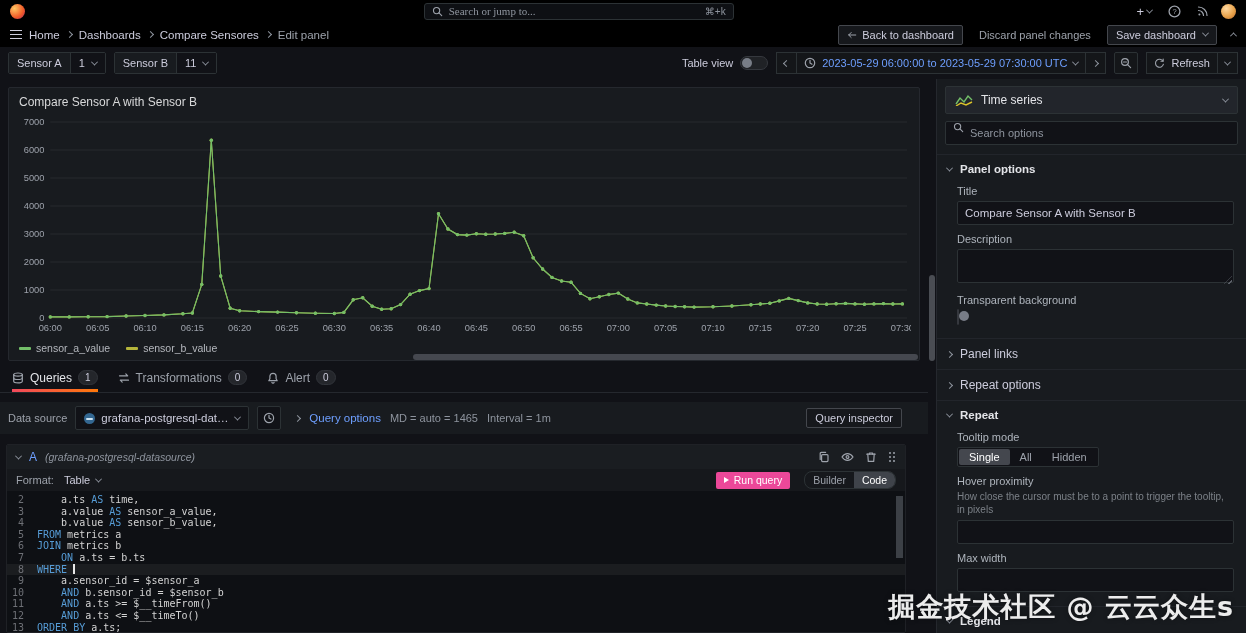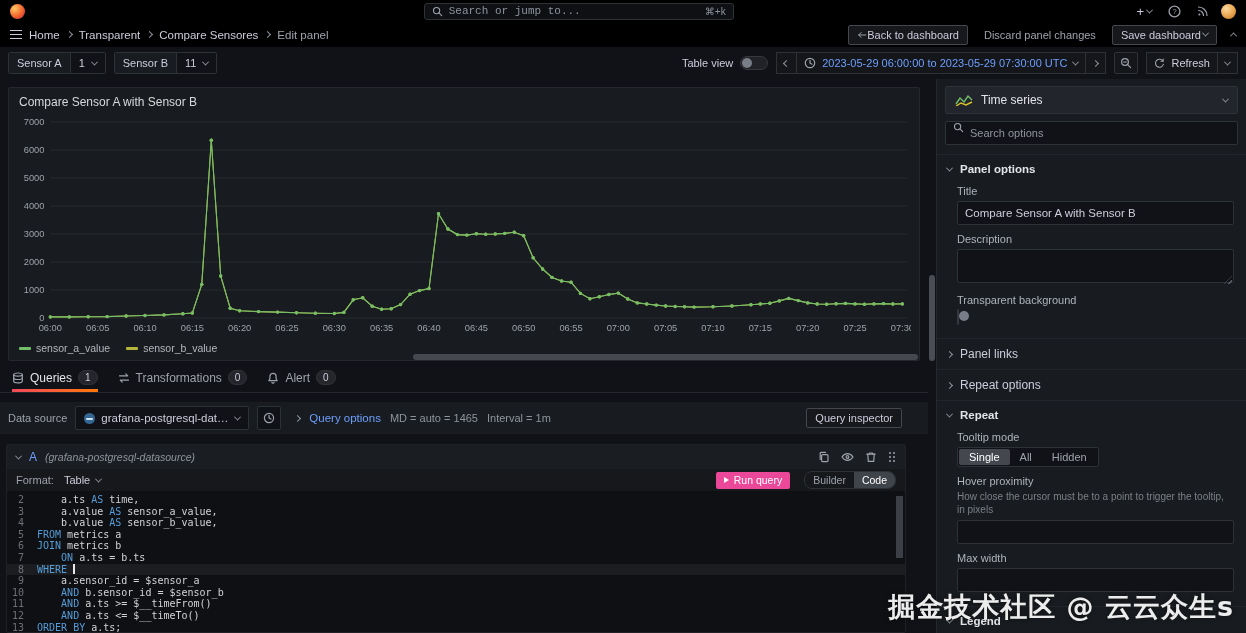--- a/index.html
+++ b/index.html
@@ -16,35 +16,35 @@
   .chev.left{transform:rotate(135deg)}
 
   
   .topbar{height:22px;background:#000;display:flex;align-items:center;padding:0 10px;gap:8px}
   .logo{width:15px;height:15px;border-radius:50%;flex:none;
         background:radial-gradient(circle at 30% 30%,#ffc764,#f05a28 60%,#a8286e)}
   .topbar-center{flex:1;display:flex;justify-content:center}
   .searchbox{width:310px;height:17px;background:#0e1014;border:1px solid #2c3235;border-radius:3px;
              display:flex;align-items:center;padding:0 7px;gap:6px}
   .searchbox input{flex:1;background:transparent;border:0;outline:none;color:#ccccdc;font-size:11px;
-                   font-family:Liberation Mono, monospace}
+                   font-family:Liberation Serif, serif}
   .searchbox input::placeholder{color:#8e949e}
   .kbd{font-size:10px;color:#8e949e;white-space:nowrap}
   .top-ic{display:flex;align-items:center;gap:3px;padding:0 4px;color:#9da2ab;height:18px}
   .avatar{width:15px;height:15px;border-radius:50%;flex:none;
           background:radial-gradient(circle at 35% 30%,#ffd9a0,#e8a34c 55%,#b96a2c)}
 
   
   .navrow{height:25px;background:#000;display:flex;align-items:center;padding:0 10px;gap:7px;font-size:11.5px}
   .burger{width:12px;height:9px;border-top:1.6px solid #ccccdc;border-bottom:1.6px solid #ccccdc;position:relative;flex:none}
   .burger::after{content:'';position:absolute;left:0;right:0;top:2.6px;height:1.6px;background:#ccccdc}
   .crumb{color:#ccccdc;white-space:nowrap}
   .crumb.dim{color:#9da2ab}
   .nav-actions{margin-left:auto;display:flex;align-items:center;gap:8px}
-  .btn{height:20px;display:inline-flex;align-items:center;padding:0 8px;border:1px solid #44474d;
+  .btn{height:20px;display:inline-flex;align-items:center;gap:5px;padding:0 8px;border:1px solid #44474d;
        border-radius:2px;background:#16181c;color:#ccccdc;font-size:11px;white-space:nowrap;cursor:pointer}
   .btn.text{border:0;background:transparent;color:#9da2ab}
   .btn .caret-seg{margin-left:2px}
 
   
   .toolbar{height:32px;display:flex;align-items:center;padding:0 8px;gap:8px;background:#111217}
   .varbox{display:flex;height:22px;border:1px solid #2c3235;border-radius:2px;overflow:hidden;font-size:11px}
   .varbox .vlabel{display:flex;align-items:center;padding:0 8px;background:#181b1f;border-right:1px solid #2c3235;color:#ccccdc}
   .varbox .vvalue{display:flex;align-items:center;gap:7px;padding:0 8px;background:#111217}
   .spacer{flex:1}
@@ -197,21 +197,21 @@
         </svg>
     </span>
     <span class="avatar"></span>
   </div>
 
   <div class="navrow">
     <span class="burger"></span>
     <span class="breadcrumb" style="display:flex;align-items:center;gap:7px">
       <span class="crumb">Home</span>
       <span class="chev right"></span>
-      <span class="crumb">Transparent</span>
+      <span class="crumb">Dashboards</span>
       <span class="chev right"></span>
       <span class="crumb">Compare Sensores</span>
       <span class="chev right"></span>
       <span class="crumb dim">Edit panel</span>
     </span>
     <span class="nav-actions">
       <button class="btn">
         <svg class="ic" width="10" height="10" viewBox="0 0 12 12">
             <path d="M10.5 6H2"></path>
             <path d="M5 3 2 6l3 3"></path>

